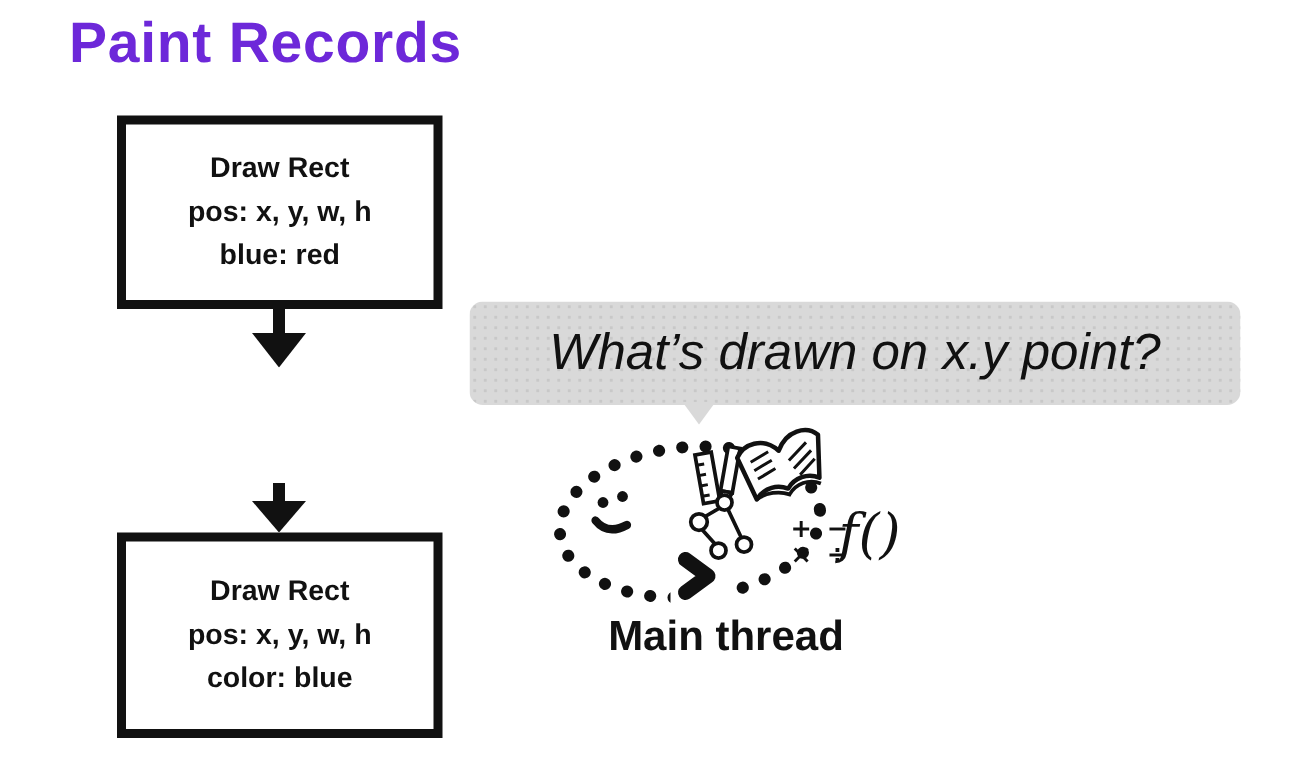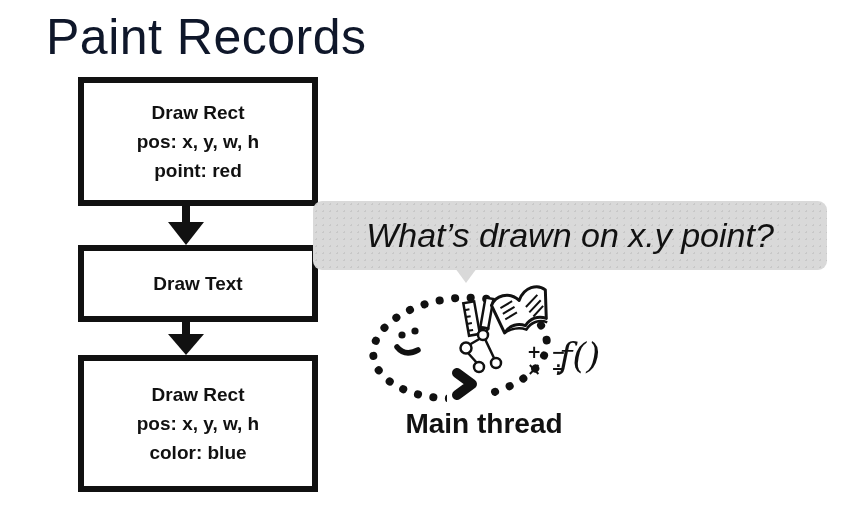--- a/index.html
+++ b/index.html
@@ -2,24 +2,24 @@
 <html><head>
 <meta charset="utf-8">
 <style>
   html,body { margin:0; padding:0; background:#ffffff; }
   .stage {
     position:relative; width:865px; height:506px; background:#ffffff;
     font-family:"Liberation Sans", sans-serif; overflow:hidden; color:#111;
   }
   .title {
     position:absolute; left:46px; top:8px;
-    font-size:50px; font-weight:400; letter-spacing:0.5px; color:#0f172a;
+    font-size:38px; font-weight:700; letter-spacing:0.5px; color:#6d28d9;
   }
   .flow-box {
-    position:absolute; left:78px; width:240px; box-sizing:border-box;
+    position:absolute; left:78px; width:217px; box-sizing:border-box;
     border:6px solid #111; background:#fff;
     display:flex; flex-direction:column; justify-content:center; align-items:center;
   }
   .flow-box .line { font-size:19px; font-weight:700; line-height:29px; color:#111; white-space:nowrap; }
   .box-1 { top:77px;  height:129px; }
   .box-2 { top:245px; height:77px;  }
   .box-3 { top:355px; height:137px; }
   .arrow { position:absolute; left:166px; }
   .arrow-1 { top:206px; }
   .arrow-2 { top:322px; }
@@ -47,31 +47,28 @@
 </head>
 <body>
 
 <div class="stage">
 
   <div class="title">Paint Records</div>
 
   <div class="flow-box box-1">
     <span class="line">Draw Rect</span>
     <span class="line">pos: x, y, w, h</span>
-    <span class="line">point: red</span>
+    <span class="line">blue: red</span>
   </div>
 
   <svg class="arrow arrow-1" width="40" height="39">
     <rect x="16" y="0" width="8" height="20" fill="#111"></rect>
     <polygon points="2,16 38,16 20,39" fill="#111"></polygon>
   </svg>
 
-  <div class="flow-box box-2">
-    <span class="line">Draw Text</span>
-  </div>
 
   <svg class="arrow arrow-2" width="40" height="33">
     <rect x="16" y="0" width="8" height="16" fill="#111"></rect>
     <polygon points="2,12 38,12 20,33" fill="#111"></polygon>
   </svg>
 
   <div class="flow-box box-3">
     <span class="line">Draw Rect</span>
     <span class="line">pos: x, y, w, h</span>
     <span class="line">color: blue</span>

